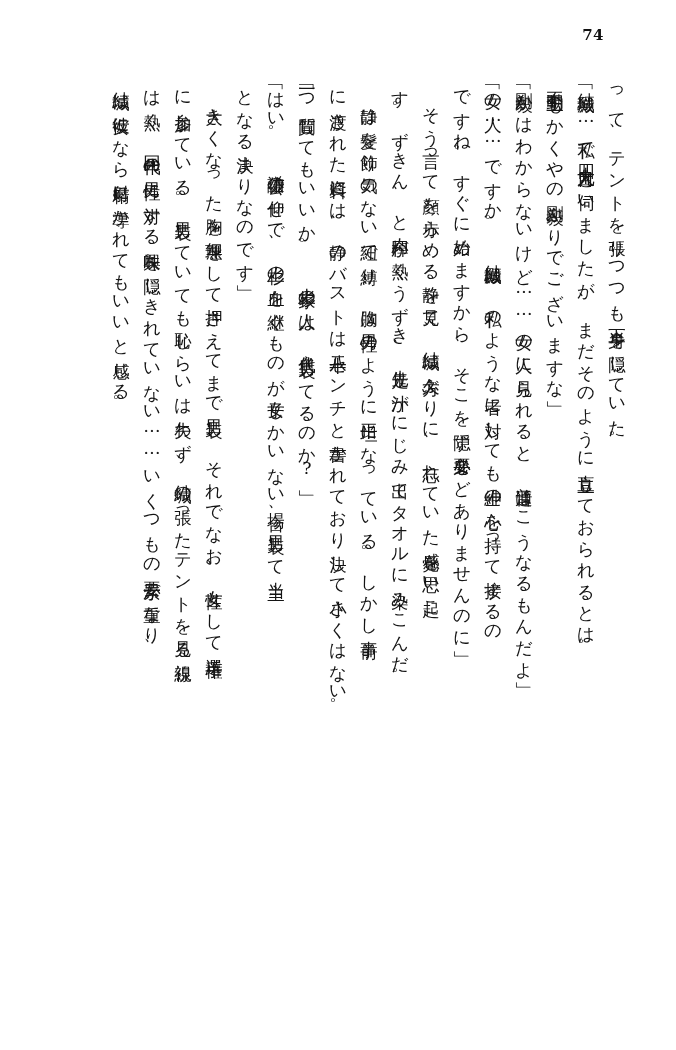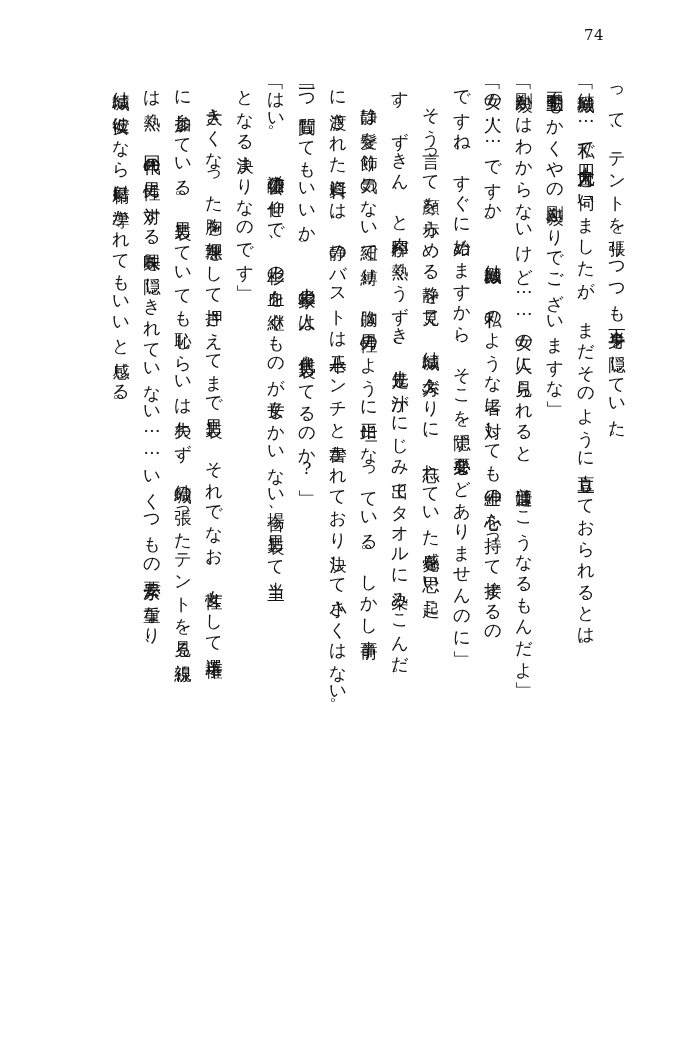--- a/index.html
+++ b/index.html
@@ -22,20 +22,21 @@
     box-sizing: border-box;
   }
   .page-number {
     position: absolute;
     top: 26px;
     right: 72px;
     font-size: 15px;
     font-family: "DejaVu Serif", "Liberation Serif", serif;
     color: #111111;
     letter-spacing: 0.5px;
+    font-weight: bold;
   }
   .text-body {
     position: absolute;
     top: 78px;
     left: 44px;
     right: 44px;
     height: 930px;
     display: flex;
     flex-direction: row-reverse;
     justify-content: flex-start;

